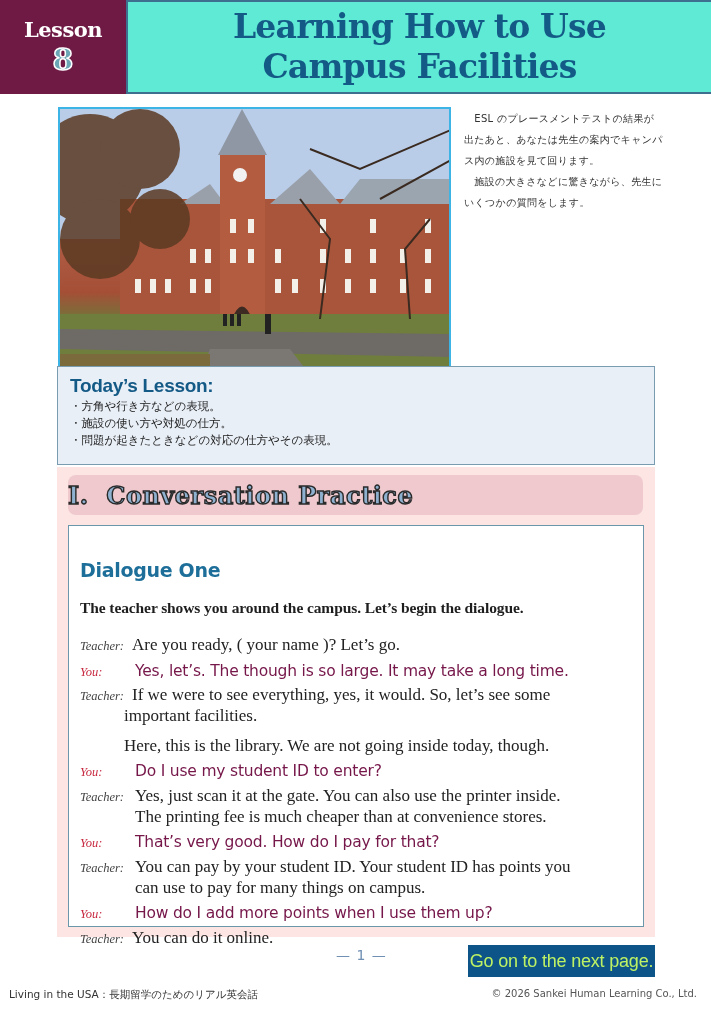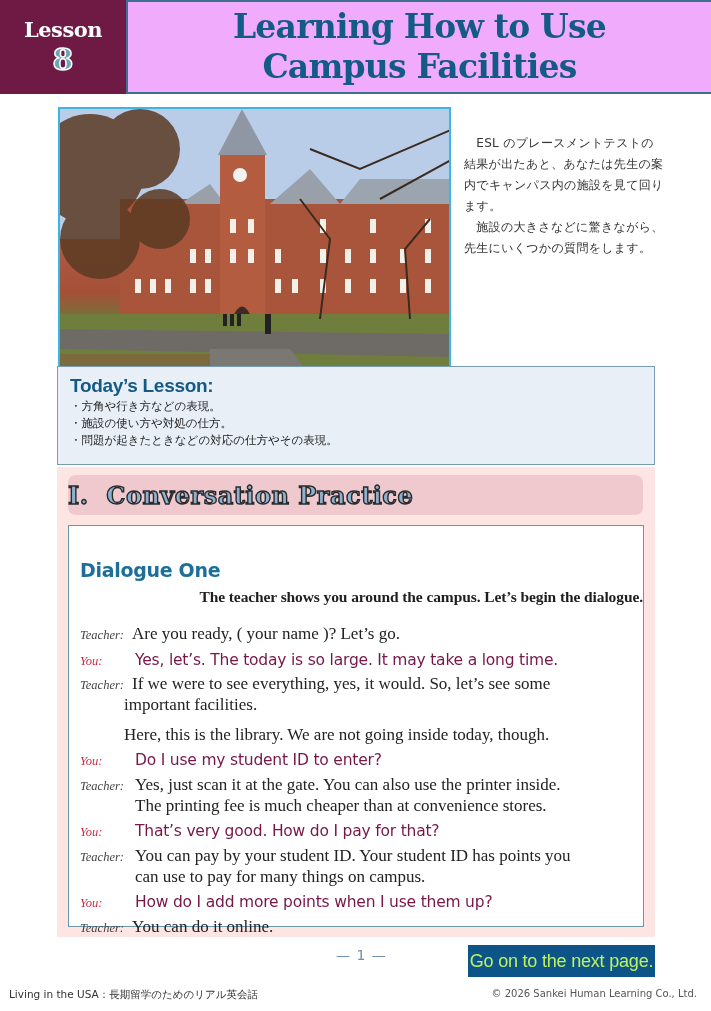--- a/index.html
+++ b/index.html
@@ -4,46 +4,46 @@
 <style>
   * { box-sizing: border-box; margin: 0; padding: 0; }
   html, body { width: 711px; height: 1011px; background: #ffffff; overflow: hidden; }
   body { position: relative; font-family: "DejaVu Sans", sans-serif; color: #222; }
 
   
   .header { position: absolute; left: 0; top: 0; width: 711px; height: 80px; display: flex; }
   .lesson-box { width: 126px; height: 94px; background: #6e1a45; display: flex; flex-direction: column; align-items: center; justify-content: center; }
   .lesson-label { font-family: "DejaVu Serif", serif; font-weight: bold; color: #ffffff; font-size: 21px; line-height: 24px; letter-spacing: -0.5px; }
   .lesson-num { font-family: "DejaVu Serif", serif; font-weight: bold; color: #6aa6b5; font-size: 30px; line-height: 32px; -webkit-text-stroke: 1.5px #ffffff; margin-top: 2px; }
-  .title-box { flex: 1; height: 94px; background: #f0abfc; border-top: 2px solid #3e6f8e; border-bottom: 2px solid #3e6f8e; border-left: 2px solid #3e6f8e; display: flex; flex-direction: column; align-items: center; justify-content: center; }
+  .title-box { flex: 1; height: 94px; background: #5eead4; border-top: 2px solid #3e6f8e; border-bottom: 2px solid #3e6f8e; border-left: 2px solid #3e6f8e; display: flex; flex-direction: column; align-items: center; justify-content: center; }
   .title-line { font-family: "DejaVu Serif", serif; font-weight: bold; color: #145a86; font-size: 33px; line-height: 40px; letter-spacing: -0.8px; }
 
   
   .photo { position: absolute; left: 58px; top: 107px; width: 393px; height: 266px; border: 2px solid #3cb5e6; overflow: hidden;
     background: linear-gradient(180deg, #a9c4e6 0%, #c4d6ee 30%, #b5604a 42%, #a44f36 70%, #6c7a3c 82%, #6d6a63 88%, #8a7a48 100%); }
   .photo svg { position: absolute; left: 0; top: 0; }
 
   
-  .intro { position: absolute; left: 464px; top: 133px; width: 200px; font-size: 12px; line-height: 21px; color: #333; letter-spacing: 0.3px; }
+  .intro { position: absolute; left: 464px; top: 108px; width: 200px; font-size: 10px; line-height: 21px; color: #333; letter-spacing: 0.3px; }
   .intro p { margin: 0; }
 
   
   .today { position: absolute; left: 57px; top: 366px; width: 598px; height: 99px; background: #e9eff7; border: 1.5px solid #7a9cb0; padding: 8px 0 0 12px; }
   .today-title { font-family: "Liberation Sans", sans-serif; font-weight: bold; color: #145a86; font-size: 19px; line-height: 22px; letter-spacing: -0.3px; }
   .today-list { list-style: none; margin-top: 1px; }
   .today-list li { font-size: 11.5px; line-height: 17px; color: #222; }
 
   
   .convo { position: absolute; left: 57px; top: 467px; width: 598px; height: 470px; background: #fde5e4; }
   .section-bar { position: absolute; left: 11px; top: 8px; width: 575px; height: 40px; background: #efc9cd; border-radius: 8px; display: flex; align-items: center; }
   .section-title { font-family: "DejaVu Serif", serif; font-weight: bold; font-size: 24px; color: #8fb1d0; -webkit-text-stroke: 1.4px #2a2a2a; letter-spacing: 0.5px; }
 
   .dialogue { position: absolute; left: 11px; top: 58px; width: 576px; height: 402px; background: #ffffff; border: 1.5px solid #6a98aa; padding: 32px 0 0 11px; }
   .dialogue-title { font-family: "DejaVu Sans", sans-serif; font-weight: bold; color: #1d6f9a; font-size: 19px; line-height: 24px; letter-spacing: -0.3px; }
-  .dialogue-sub { font-family: "Liberation Serif", serif; font-weight: bold; color: #1e1e1e; font-size: 15.5px; line-height: 20px; margin-top: 5px; letter-spacing: -0.1px; text-align: right; }
+  .dialogue-sub { font-family: "Liberation Serif", serif; font-weight: bold; color: #1e1e1e; font-size: 15.5px; line-height: 20px; margin-top: 16px; letter-spacing: -0.1px; }
 
   .lines { margin-top: 17px; }
   .line { position: relative; display: flex; }
   .spk { font-family: "Liberation Serif", serif; font-style: italic; font-size: 12.5px; color: #444; width: 55px; flex-shrink: 0; }
   .spk.you { color: #c7283f; }
   .utt-t { font-family: "Liberation Serif", serif; font-size: 17px; color: #222; line-height: 20px; }
   .utt-y { font-family: "DejaVu Sans", sans-serif; font-size: 15.5px; color: #76174a; line-height: 20px; letter-spacing: -0.2px; }
   .line .spk { line-height: 20px; padding-top: 1px; }
   .cont { padding-left: 55px; font-family: "Liberation Serif", serif; font-size: 17px; color: #222; line-height: 20px; }
   .cont-b { padding-left: 44px; }
@@ -165,21 +165,21 @@
 
     <div class="lines">
 
       <div class="line" style="margin-bottom:5px;">
         <span class="spk" style="width:52px;">Teacher:</span>
         <span class="utt-t">Are you ready, ( your name )?  Let’s go.</span>
       </div>
 
       <div class="line" style="margin-bottom:3px;">
         <span class="spk you">You:</span>
-        <span class="utt-y">Yes, let’s.  The today is so large.  It may take a long time.</span>
+        <span class="utt-y">Yes, let’s.  The though is so large.  It may take a long time.</span>
       </div>
 
       <div class="line">
         <span class="spk" style="width:52px;">Teacher:</span>
         <span class="utt-t">If we were to see everything, yes, it would.  So, let’s see some</span>
       </div>
       <div class="cont cont-b" style="margin-bottom:10px;">important facilities.</div>
 
       <div class="cont cont-b" style="margin-bottom:5px;">Here, this is the library.  We are not going inside today, though.</div>
 

